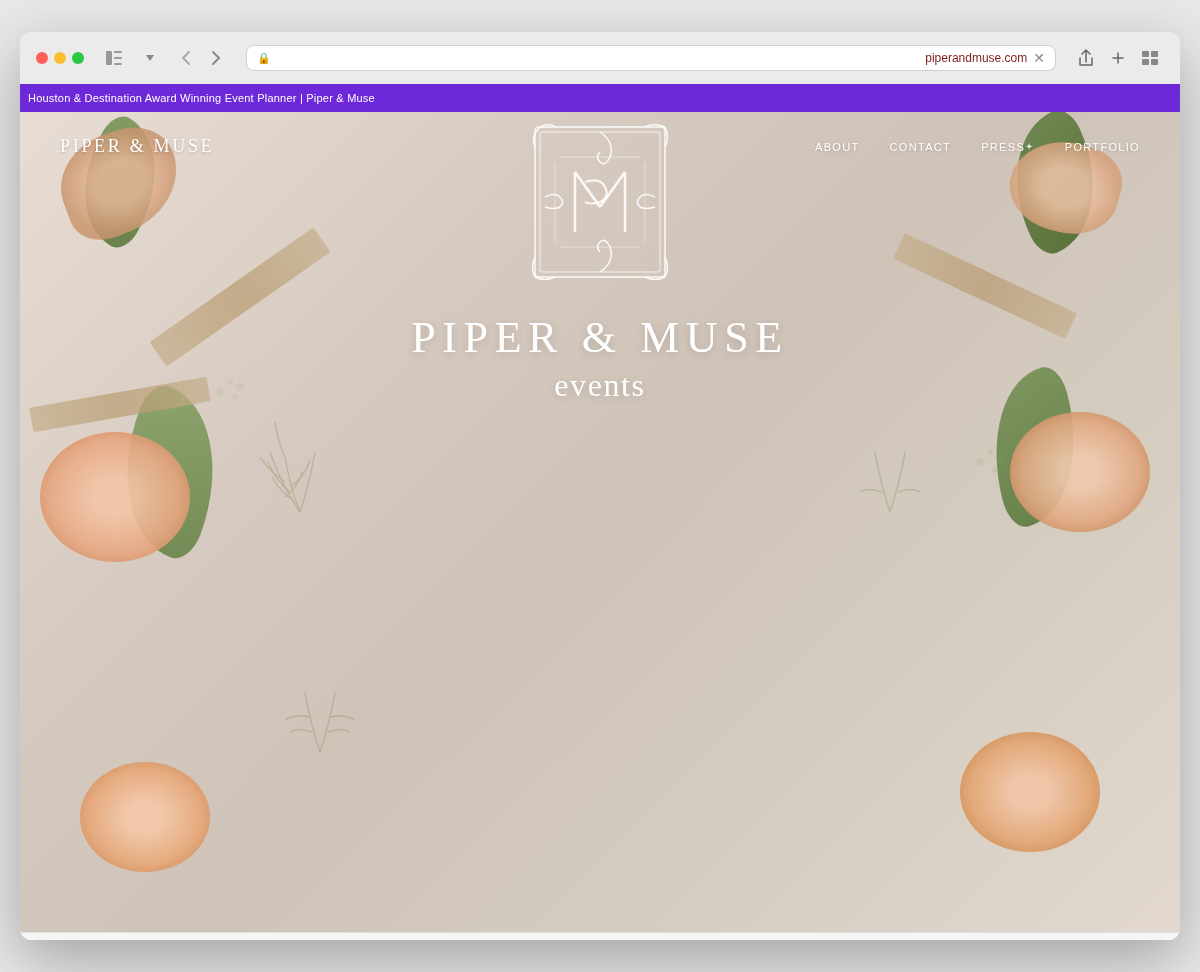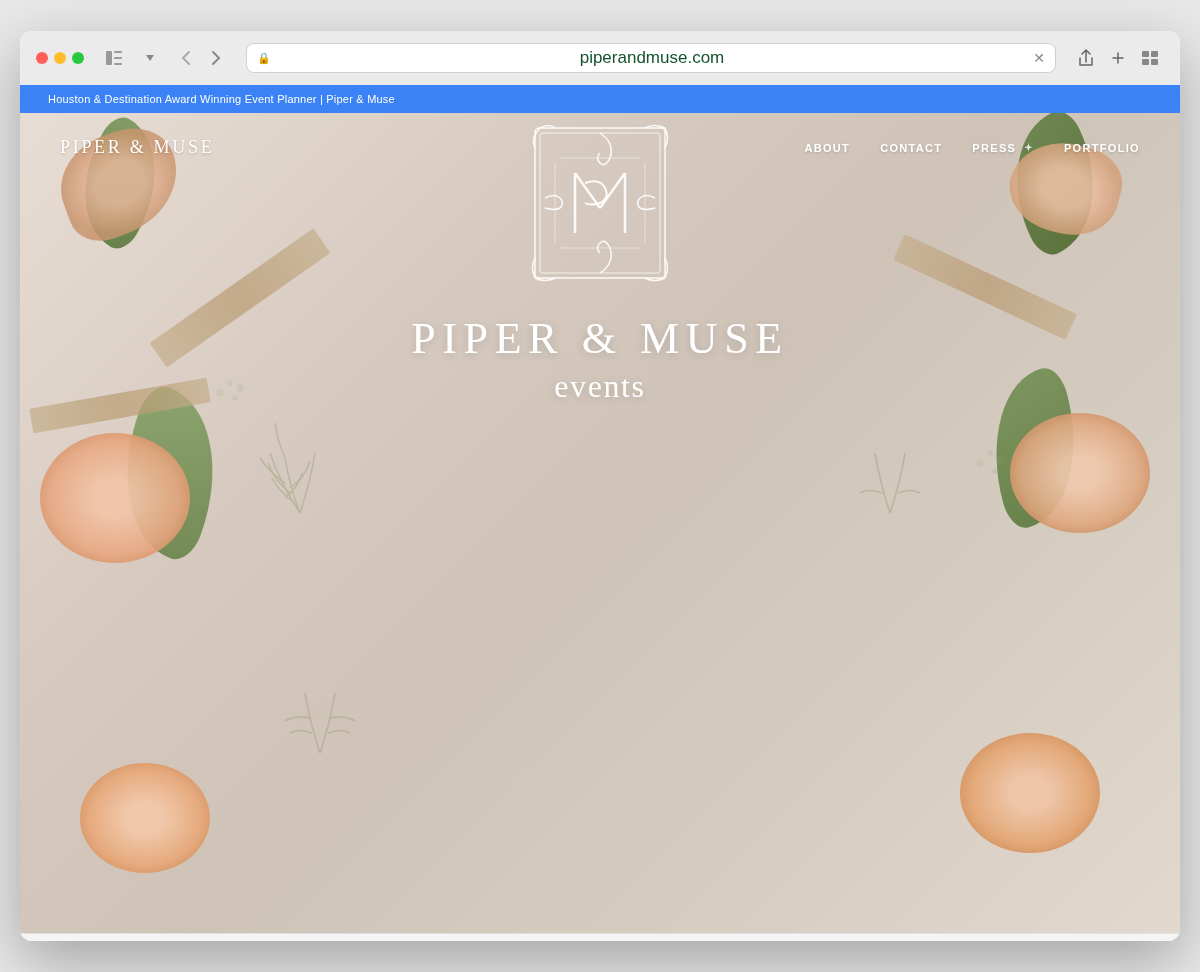--- a/index.html
+++ b/index.html
@@ -81,23 +81,23 @@
       gap: 6px;
     }
 
     .lock-icon {
       color: #888;
       font-size: 11px;
     }
 
     .address-text {
       flex: 1;
-      font-size: 17px;
-      color: #14532d;
-      text-align: center;
+      font-size: 12px;
+      color: #7f1d1d;
+      text-align: right;
     }
 
     .close-btn-addr {
       color: #888;
       font-size: 14px;
       cursor: pointer;
       background: none;
       border: none;
     }
 
@@ -107,22 +107,22 @@
       gap: 4px;
     }
 
     
     .website {
       background: #fff;
     }
 
     
     .site-topbar {
-      background: #3b82f6;
-      padding: 8px 28px;
+      background: #6d28d9;
+      padding: 8px 8px;
       font-size: 11px;
       color: #fff;
       letter-spacing: 0.02em;
     }
 
     
     .hero {
       position: relative;
       width: 100%;
       height: 820px;
@@ -285,29 +285,29 @@
       display: flex;
       gap: 30px;
       align-items: center;
     }
 
     .nav-link {
       color: white;
       font-size: 11px;
       letter-spacing: 0.12em;
       text-transform: uppercase;
-      font-weight: 700;
+      font-weight: 400;
       cursor: pointer;
       text-shadow: 0 1px 3px rgba(0,0,0,0.2);
     }
 
     .nav-link-with-star {
       display: flex;
       align-items: center;
-      gap: 8px;
+      gap: 0;
     }
 
     
     .hero-center {
       position: relative;
       z-index: 5;
       display: flex;
       flex-direction: column;
       align-items: center;
       text-align: center;

